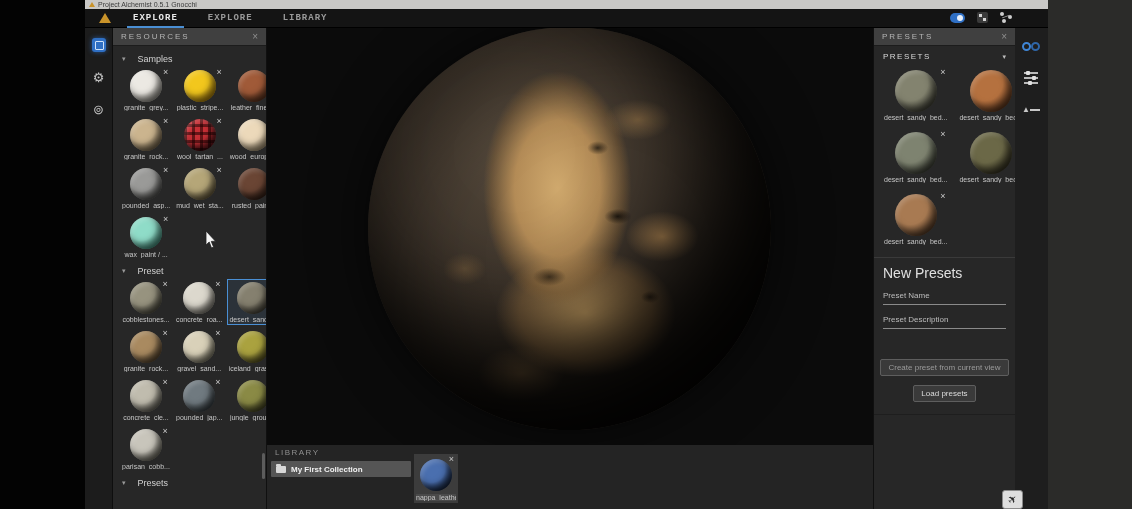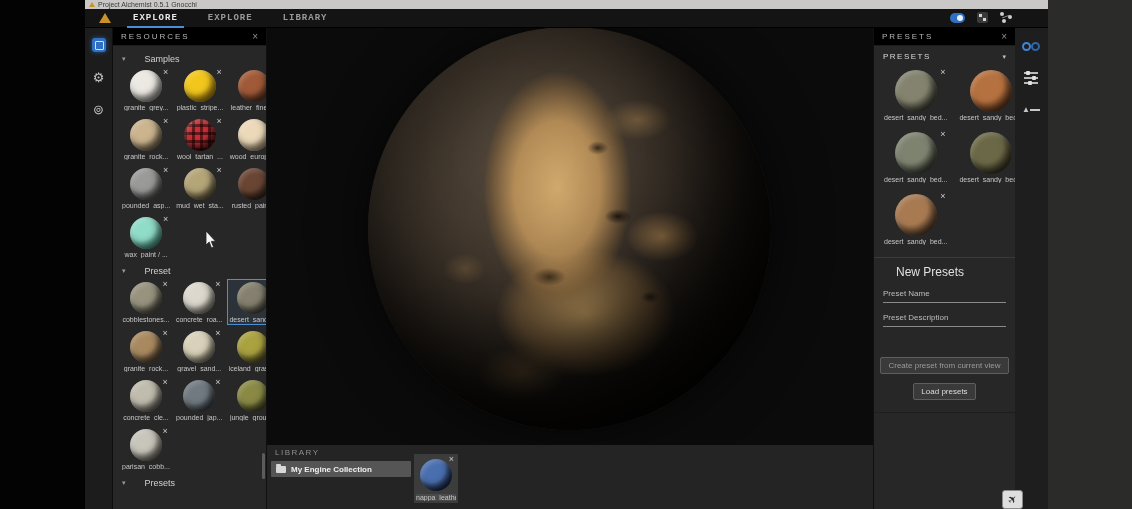--- a/index.html
+++ b/index.html
@@ -40,25 +40,25 @@
 
   
   #left-rail { width:28px; background:#1c1c1c; border-right:1px solid #0e0e0e; display:flex; flex-direction:column; align-items:center; padding-top:8px; gap:14px; }
   .rail-btn { width:18px; height:18px; display:flex; align-items:center; justify-content:center; }
   .cube { width:14px; height:14px; background:#2f6fc4; border-radius:3px; position:relative; box-shadow:0 0 5px rgba(47,111,196,.7); }
   .cube::after { content:""; position:absolute; left:3px; top:3px; width:7px; height:7px; border:1px solid #cfe2fa; border-radius:1px; }
   .glyph { color:#c3c3c3; font-size:13px; line-height:13px; }
 
   
   #resources { width:154px; background:#272727; border-right:1px solid #101010; position:relative; overflow:hidden; }
-  .panel-header { height:18px; background:#000000; display:flex; align-items:center; justify-content:space-between; padding:8px 8px; border-bottom:1px solid #1c1c1c; }
+  .panel-header { height:18px; background:#404040; display:flex; align-items:center; justify-content:space-between; padding:8px 8px; border-bottom:1px solid #1c1c1c; }
   .panel-title { font-size:8px; letter-spacing:2px; color:#b5b5b5; }
   .panel-close { color:#8f8f8f; font-size:10px; line-height:10px; }
   .res-body { padding:2px 5px 0 7px; }
-  .sec-head { display:flex; align-items:center; gap:19px; margin:6px 0 3px 2px; }
+  .sec-head { display:flex; align-items:center; gap:12px; margin:6px 0 3px 2px; }
   .sec-chev { color:#9a9a9a; font-size:7px; }
   .sec-label { color:#d2d2d2; font-size:9px; }
   .thumb-grid { display:grid; grid-template-columns:repeat(3,1fr); column-gap:2px; row-gap:3px; }
   .thumb-grid.two { grid-template-columns:repeat(2,1fr); column-gap:8px; row-gap:6px; }
   .cell { position:relative; text-align:center; padding:2px 1px 1px; border:1px solid transparent; }
   .cell.sel { border:1px solid #4a8fd4; background:rgba(74,143,212,.10); }
   .ball { width:32px; height:32px; border-radius:50%; margin:0 auto; box-shadow:inset -4px -5px 7px rgba(0,0,0,.55), inset 2px 3px 4px rgba(255,255,255,.18); }
   .ball.big { width:42px; height:42px; }
   .cell .x { position:absolute; top:0px; right:3px; color:#c9c9c9; font-size:9px; line-height:9px; }
   .cell .lbl { font-size:7px; color:#c7c7c7; margin-top:2px; white-space:nowrap; overflow:hidden; text-overflow:clip; }
@@ -98,21 +98,21 @@
   #lib-thumb-wrap .lbl { background:#4a4a4a; margin-top:3px; }
 
   
   #presets { width:142px; background:#272727; border-left:1px solid #101010; position:relative; }
   #preset-group { display:flex; align-items:center; justify-content:space-between; padding:6px 9px 4px; }
   #preset-group .pg-label { font-size:8px; letter-spacing:1.5px; color:#dadada; }
   #preset-group .pg-chev { color:#bdbdbd; font-size:7px; }
   #presets .thumb-grid { padding:2px 8px 0; }
   #presets .cell .lbl { font-size:7px; }
   #presets-divider { border-top:1px solid #3a3a3a; margin:10px 0 0; }
-  .np-title { font-size:12px; color:#e0e0e0; margin:7px 22px 0; }
+  .np-title { font-size:14px; color:#e0e0e0; margin:7px 9px 0; }
   .field { margin:10px 9px 0; }
   .field .flabel { font-size:8px; color:#bdbdbd; }
   .field .fline { height:1px; background:#8a8a8a; margin-top:4px; }
   .btn { display:block; margin:0 auto; background:#3a3a3a; border:1px solid #5e5e5e; border-radius:2px; font-size:8px; font-family:"Liberation Sans",sans-serif; padding:3px 7px; }
   #create-btn { margin-top:30px; color:#9a9a9a; }
   #load-btn { margin-top:9px; color:#dcdcdc; }
   #presets-bottom-line { border-top:1px solid #1e1e1e; margin-top:12px; }
 
   
   #right-rail { width:32px; background:#1e1e1e; display:flex; flex-direction:column; align-items:center; padding-top:10px; gap:13px; position:relative; }
@@ -297,21 +297,21 @@
           </div>
         <div id="res-scroll"></div>
       </div>
 
       <div id="viewport">
         <div id="sphere"></div>
         <div id="library">
           <div class="lib-head">LIBRARY</div>
           <div id="collection-row">
             <span class="folder"></span>
-            <span class="cname">My Engine Collection</span>
+            <span class="cname">My First Collection</span>
           </div>
           <div id="lib-thumb-wrap">
               <div class="cell">
                 <div class="ball" style="background: radial-gradient(circle at 35% 30%, rgb(74, 111, 175) 0%, rgb(74, 111, 175) 45%, rgb(17, 28, 48) 82%, rgb(18, 18, 18) 100%);"></div>
                 <span class="x">×</span>
                 <div class="lbl">nappa_leathe...</div>
               </div>
             </div>
         </div>
       </div>

